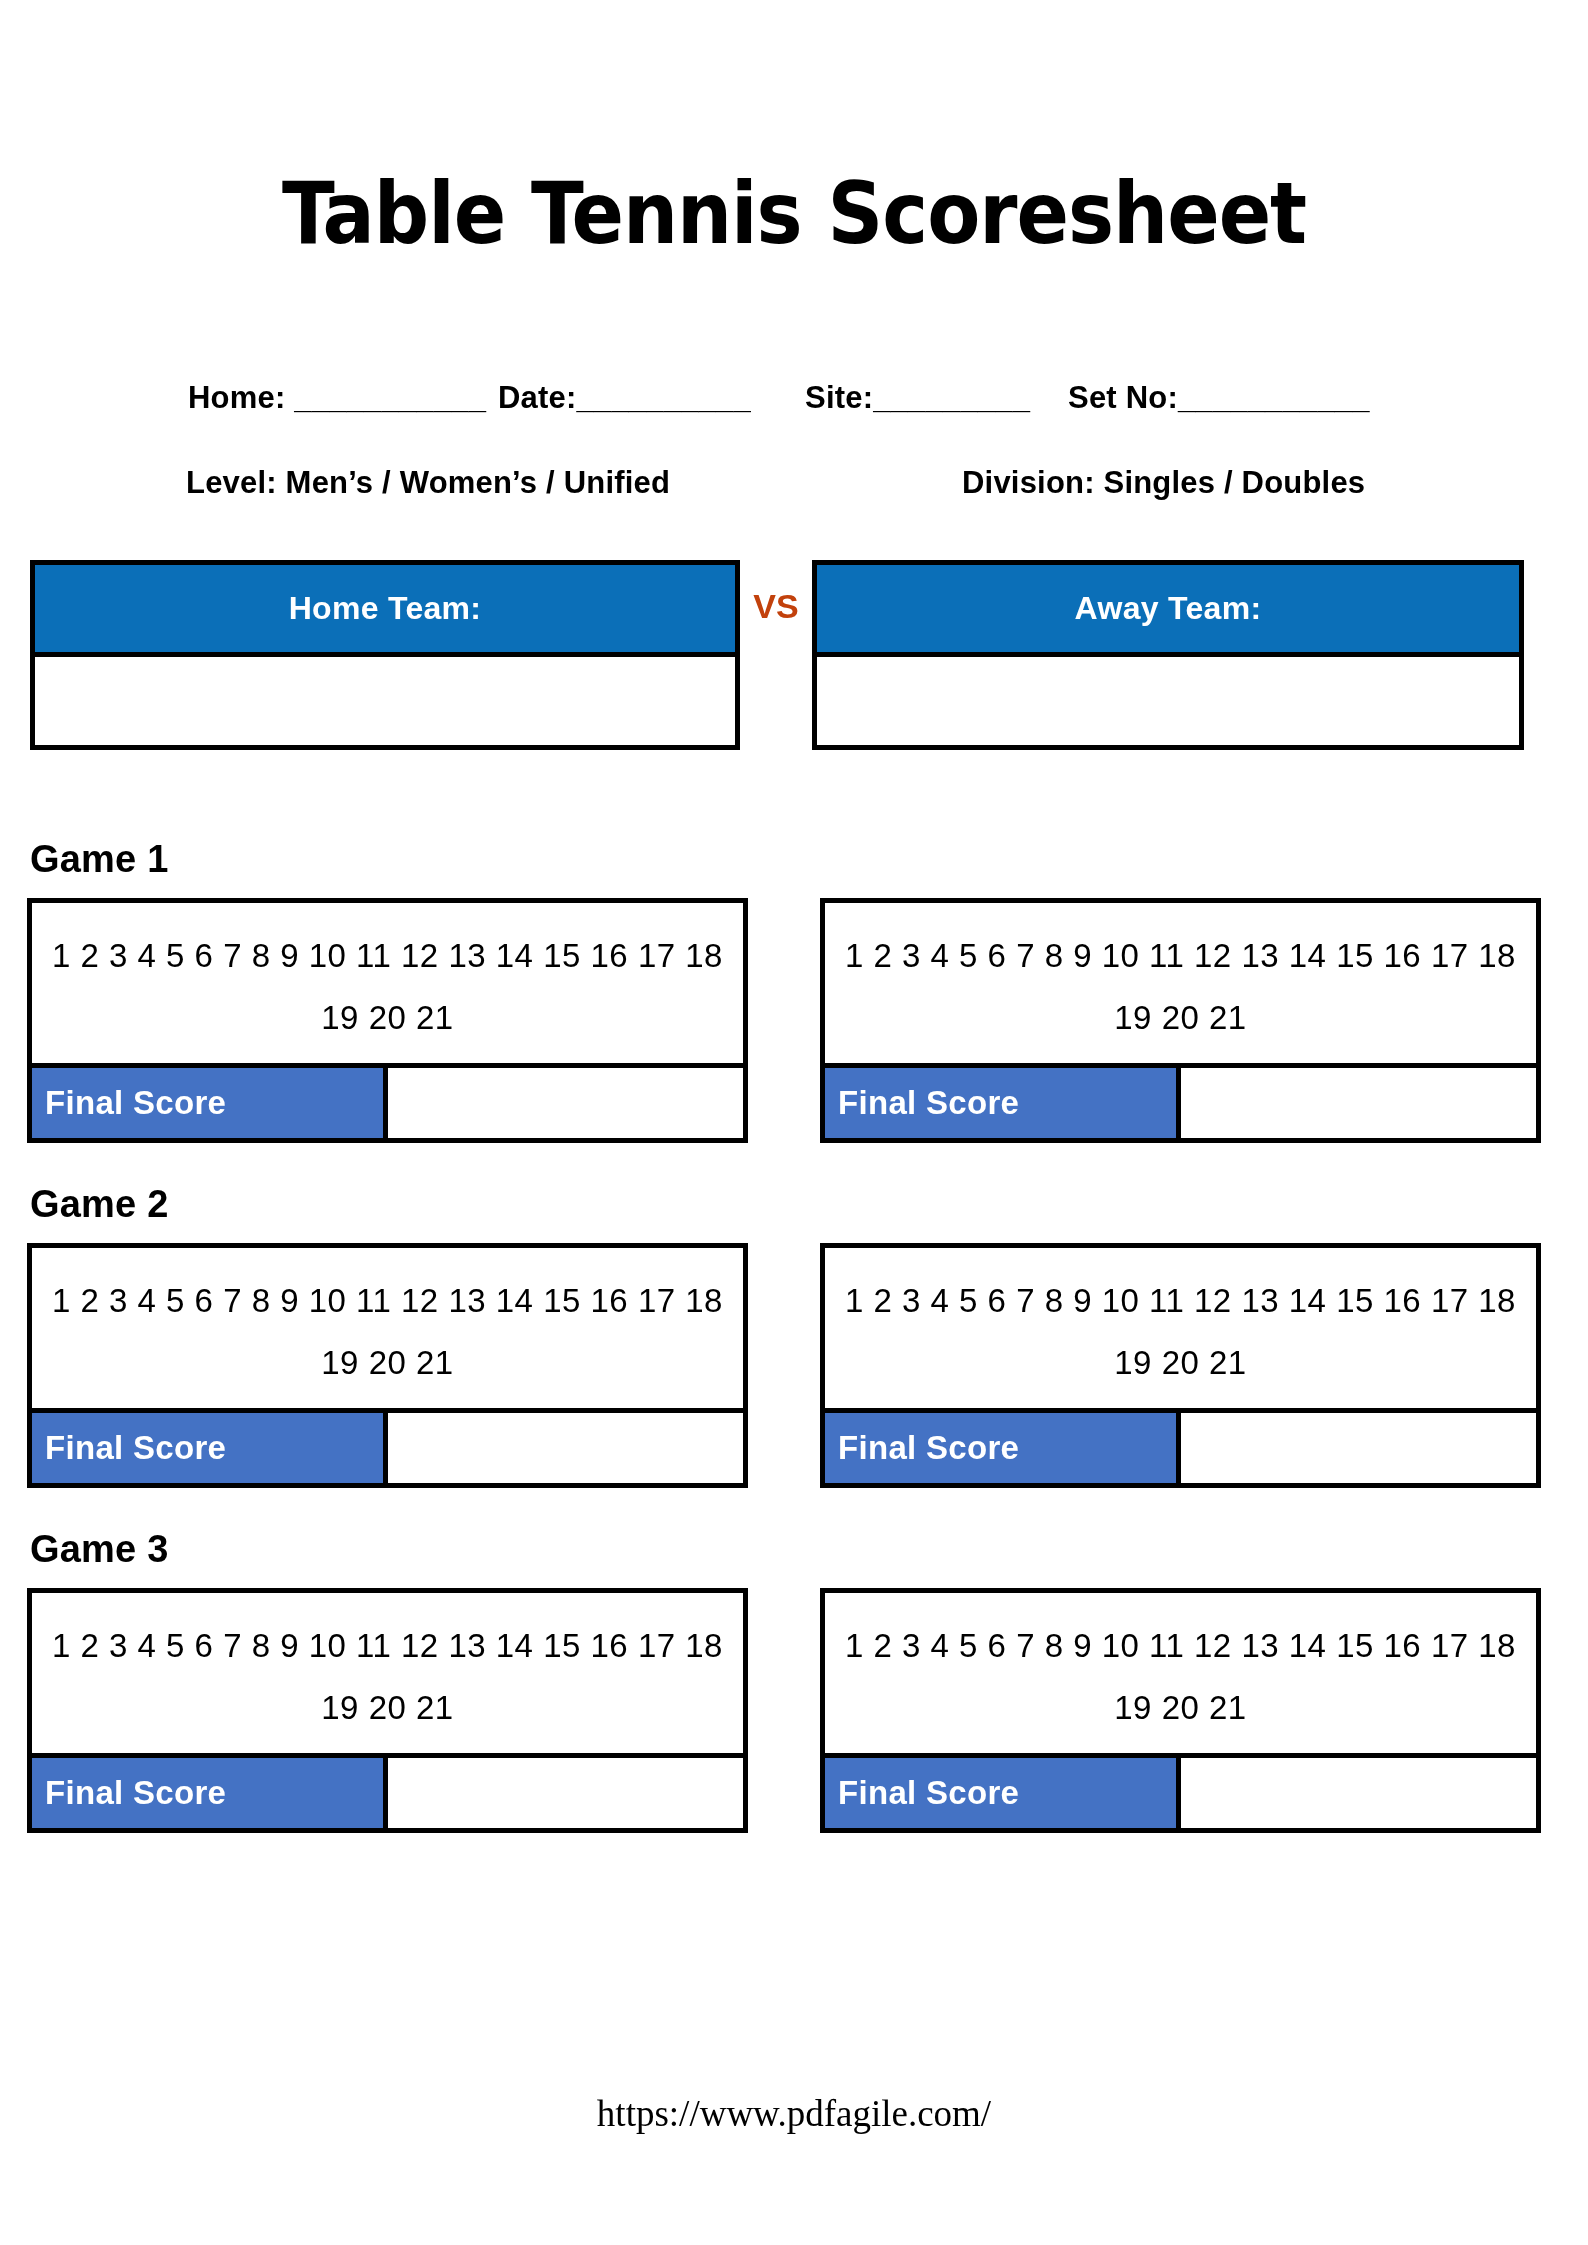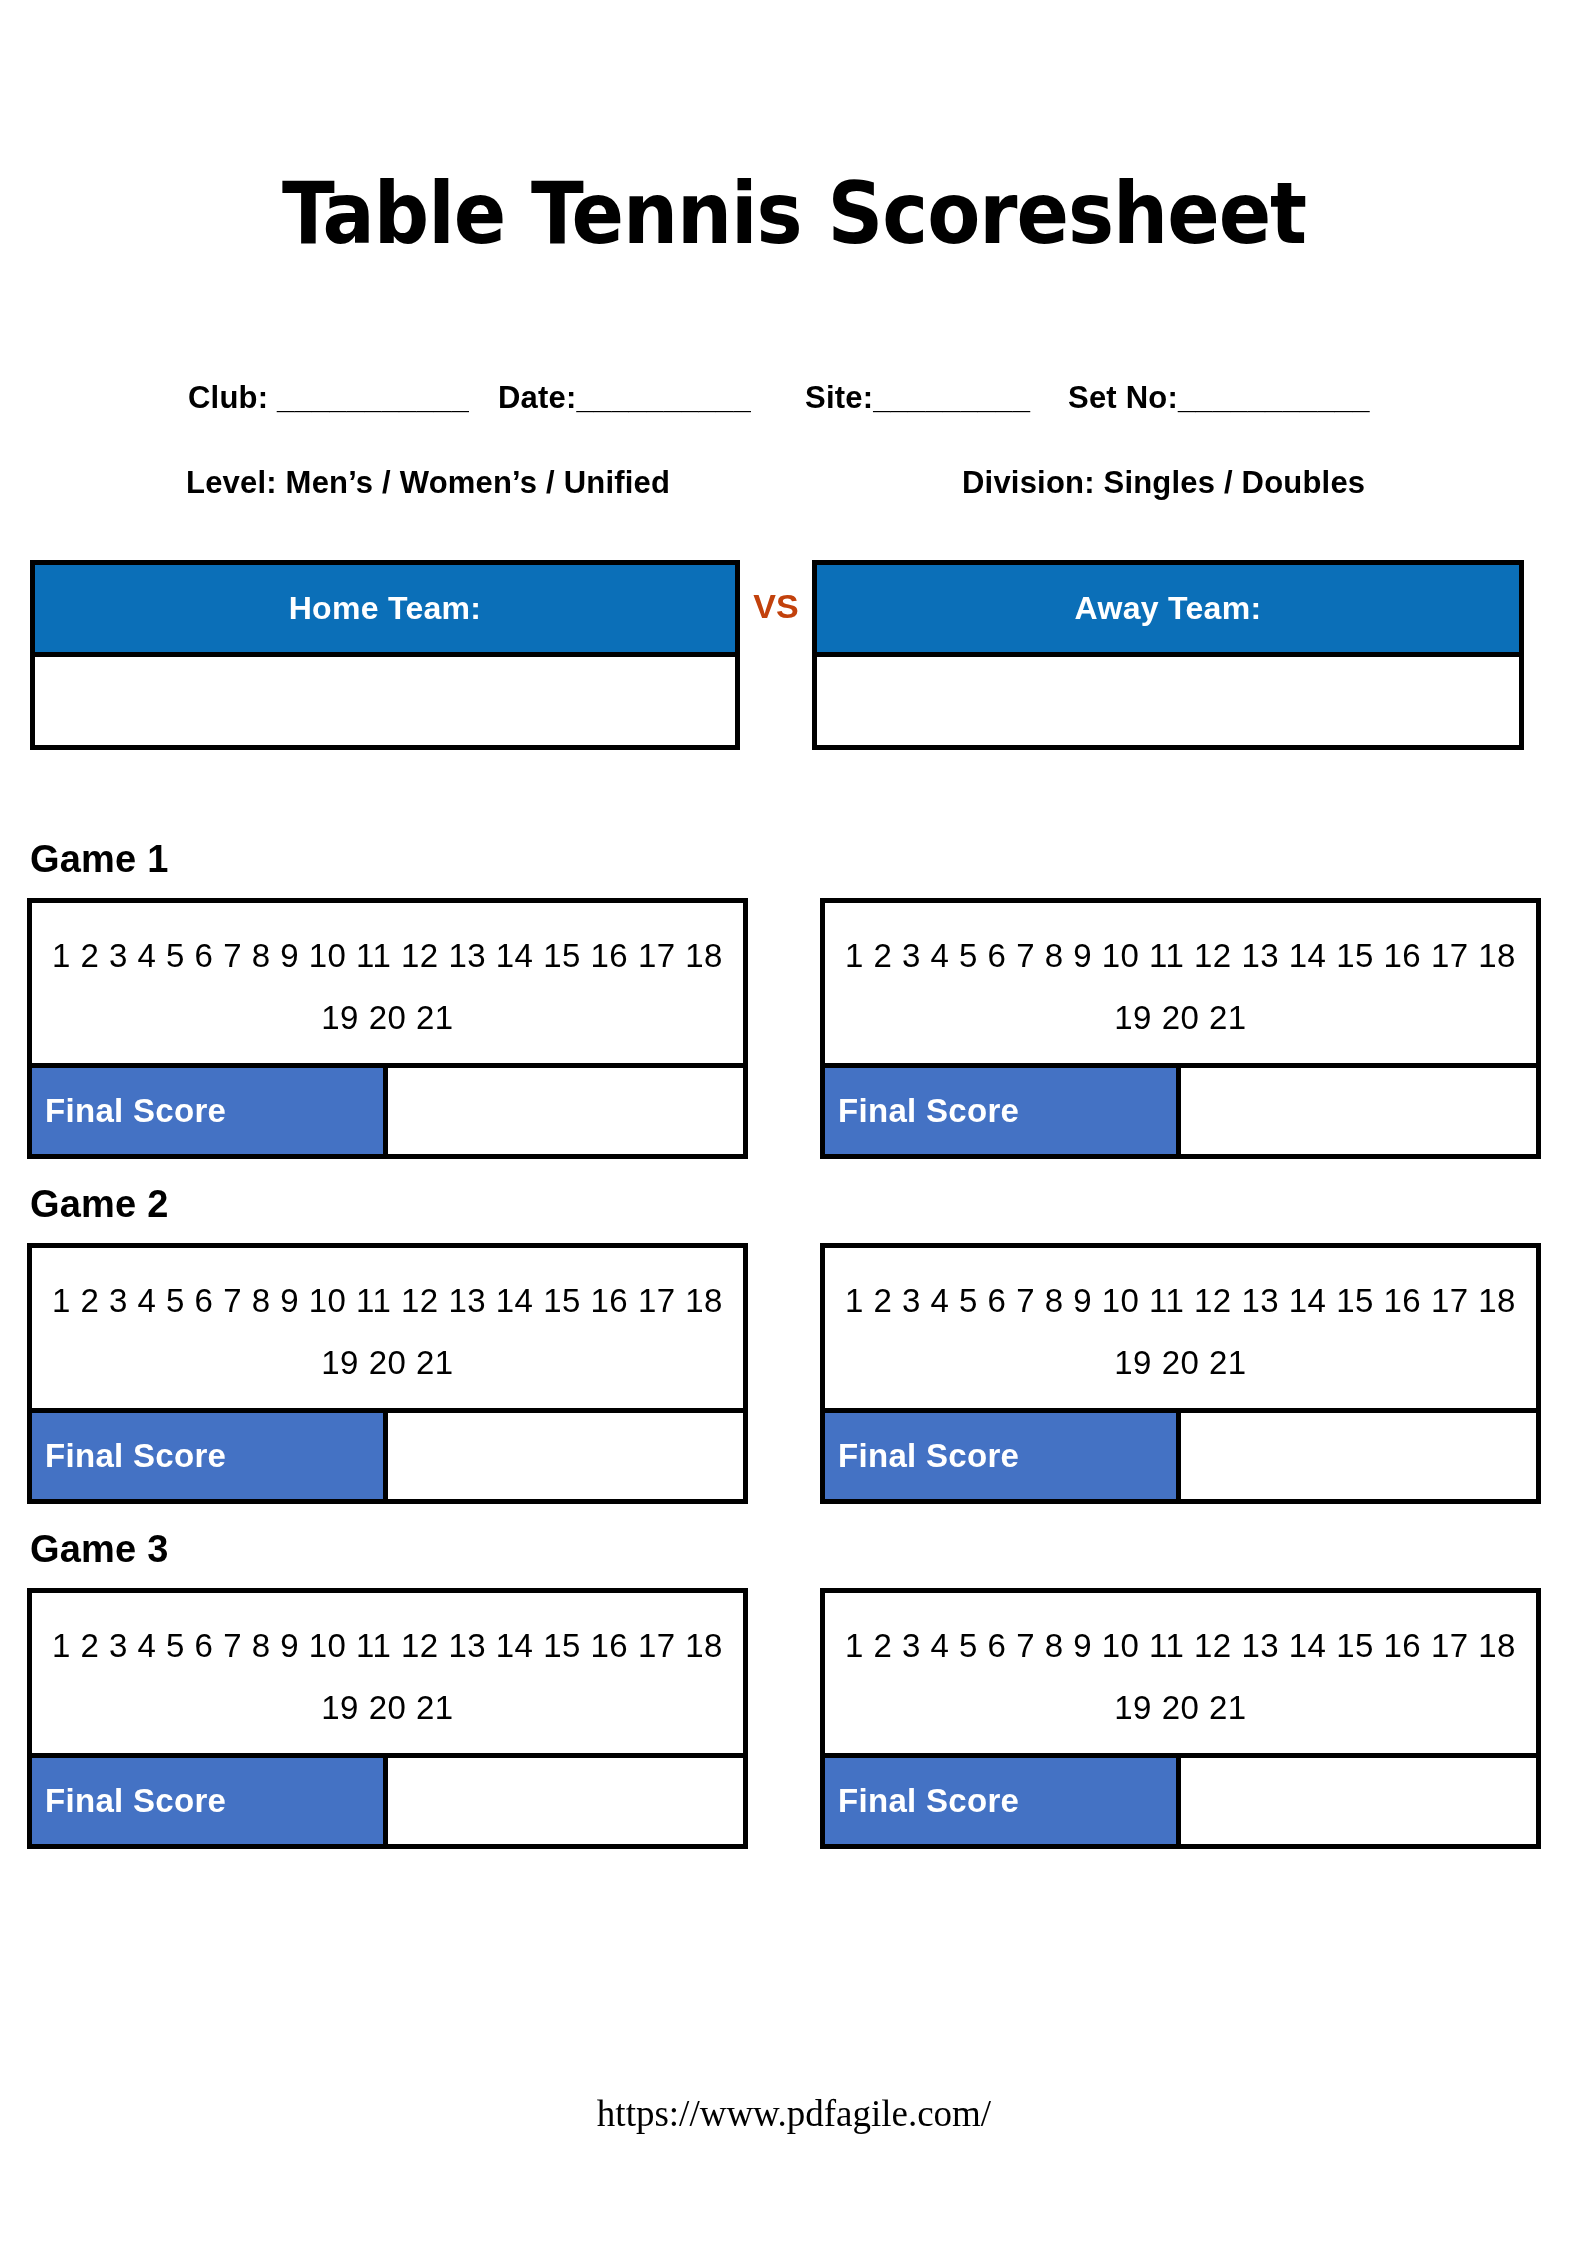--- a/index.html
+++ b/index.html
@@ -175,21 +175,21 @@
     font-size: 33px;
     line-height: 62px;
     color: #000000;
     letter-spacing: 0.5px;
   }
   .numbers-line-1 { white-space: nowrap; }
   .numbers-line-2 { white-space: nowrap; }
 
   .final-row {
     display: flex;
-    height: 86px;
+    height: 70px;
     text-align: right;
   }
   .final-label {
     box-sizing: border-box;
     width: 50%;
     background: #4472C4;
     border-right: 5px solid #000000;
     color: #ffffff;
     font-family: "Liberation Sans Narrow", "Liberation Sans", sans-serif;
     font-weight: bold;
@@ -226,21 +226,21 @@
 </style>
 </head>
 <body>
 
 <div class="page">
 
   <div class="title">Table Tennis Scoresheet</div>
 
   <div class="info-row info-row-1">
     <div class="info-inner">
-      <span class="info-field f-club">Club: ___________</span>
+      <span class="info-field f-club">Home: ___________</span>
       <span class="info-field f-date">Date:__________</span>
       <span class="info-field f-site">Site:_________</span>
       <span class="info-field f-setno">Set No:___________</span>
     </div>
   </div>
 
   <div class="info-row info-row-2">
     <div class="info-inner">
       <span class="info-field f-level">Level: Men’s / Women’s / Unified</span>
       <span class="info-field f-division">Division: Singles / Doubles</span>

